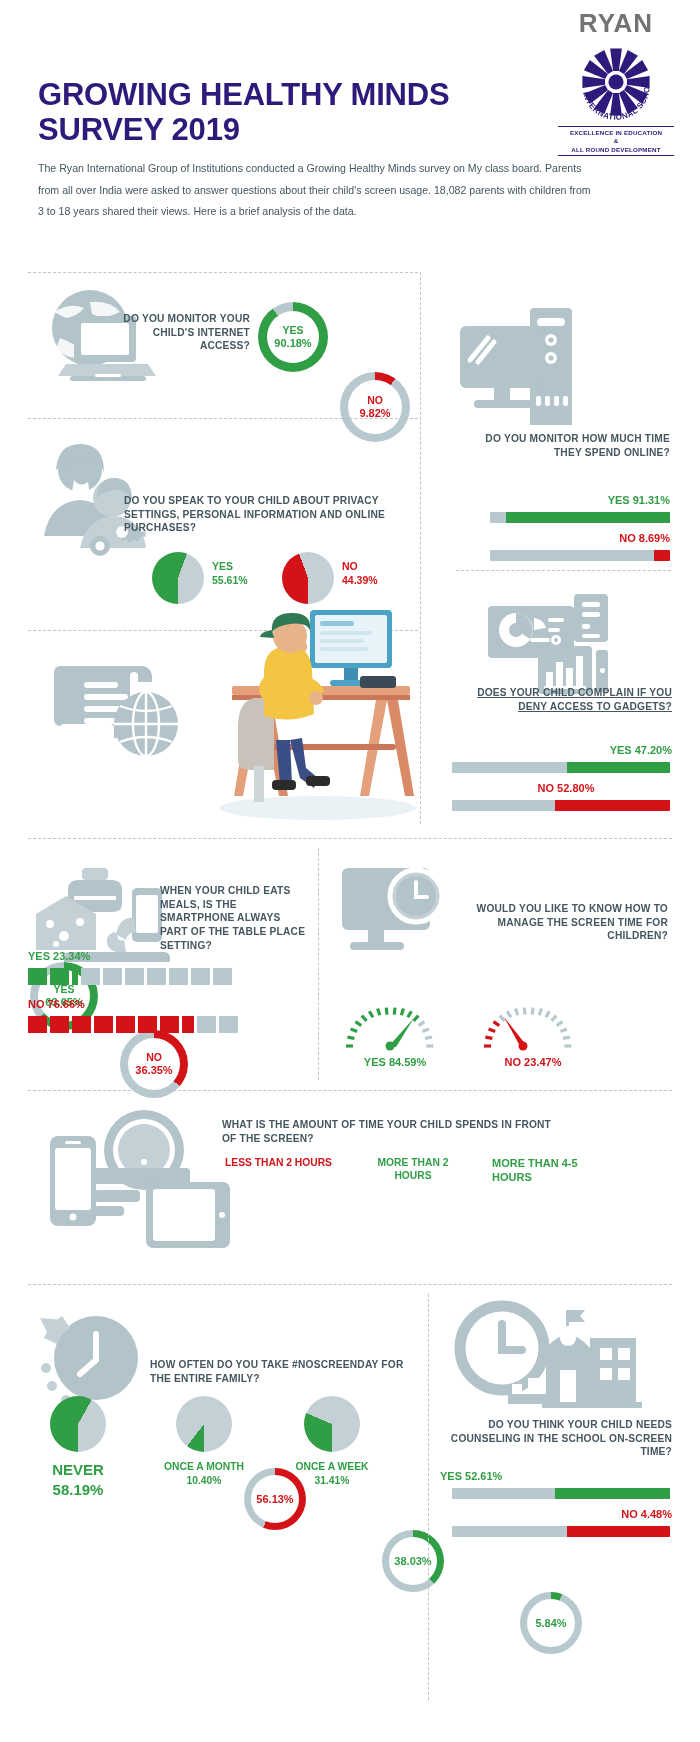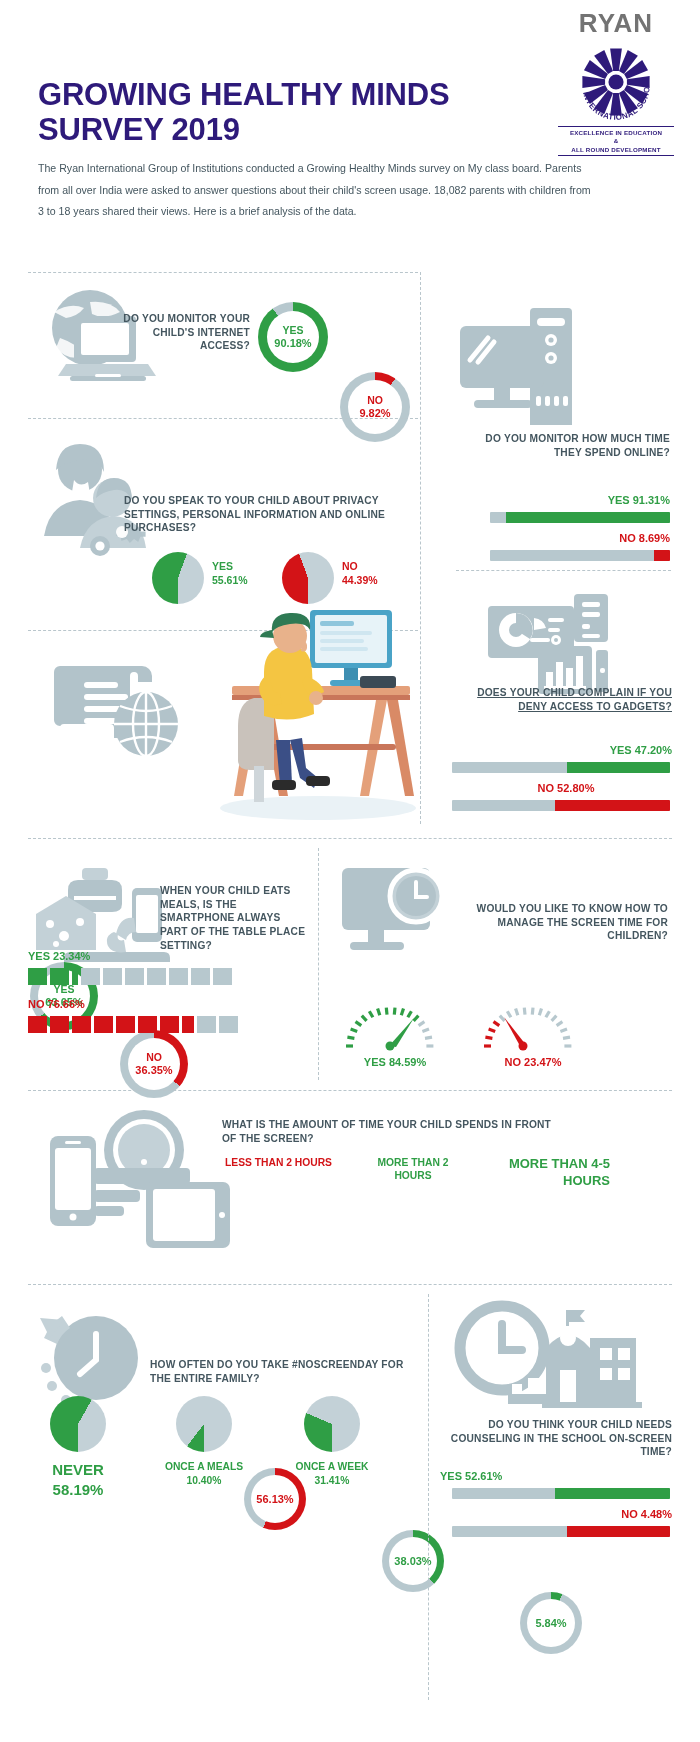--- a/index.html
+++ b/index.html
@@ -525,21 +525,21 @@
   </div>
 
   <div style="position:absolute; left:358px; top:1156px; width:110px; text-align:center; font-size:10.3px; line-height:1.28;" class="pct-green">MORE THAN 2 HOURS</div>
   <div class="donut" style="left:382px; top:1192px; width:62px; height:62px;
        background: conic-gradient(#2f9e45 0 38.03%, #b7c8ce 38.03% 100%);">
     <div class="hole" style="left:7px; top:7px; width:48px; height:48px;">
       <span class="val pct-green">38.03%</span>
     </div>
   </div>
 
-  <div style="position:absolute; left:492px; top:1156px; width:118px; text-align:right; font-size:13px; line-height:1.28;" class="pct-green">MORE THAN 4-5 HOURS</div>
+  <div style="position:absolute; left:492px; top:1156px; width:118px; text-align:left; font-size:11px; line-height:1.28;" class="pct-green">MORE THAN 4-5 HOURS</div>
   <div class="donut" style="left:520px; top:1192px; width:62px; height:62px;
        background: conic-gradient(#2f9e45 0 5.84%, #b7c8ce 5.84% 100%);">
     <div class="hole" style="left:7px; top:7px; width:48px; height:48px;">
       <span class="val pct-green">5.84%</span>
     </div>
   </div>
 
   <div class="hdash" style="left:28px; top:1284px; width:644px;"></div>
   <div class="vdash" style="left:428px; top:1294px; height:406px;"></div>
 
@@ -562,21 +562,21 @@
   <div class="pie" style="position:absolute; left:50px; top:1396px; width:56px; height:56px;
        background: conic-gradient(from 180deg, #2f9e45 0 58.19%, #c3d1d7 58.19% 100%);"></div>
   <div style="position:absolute; left:20px; top:1460px; width:116px; text-align:center; font-size:15px; line-height:1.35;">
     <div class="pct-green">NEVER</div>
     <div class="pct-green">58.19%</div>
   </div>
 
   <div class="pie" style="position:absolute; left:176px; top:1396px; width:56px; height:56px;
        background: conic-gradient(from 180deg, #2f9e45 0 10.40%, #c3d1d7 10.40% 100%);"></div>
   <div style="position:absolute; left:146px; top:1460px; width:116px; text-align:center; font-size:10.3px; line-height:1.35;">
-    <div class="pct-green">ONCE A MEALS</div>
+    <div class="pct-green">ONCE A MONTH</div>
     <div class="pct-green">10.40%</div>
   </div>
 
   <div class="pie" style="position:absolute; left:304px; top:1396px; width:56px; height:56px;
        background: conic-gradient(from 180deg, #2f9e45 0 31.41%, #c3d1d7 31.41% 100%);"></div>
   <div style="position:absolute; left:274px; top:1460px; width:116px; text-align:center; font-size:10.3px; line-height:1.35;">
     <div class="pct-green">ONCE A WEEK</div>
     <div class="pct-green">31.41%</div>
   </div>
 

